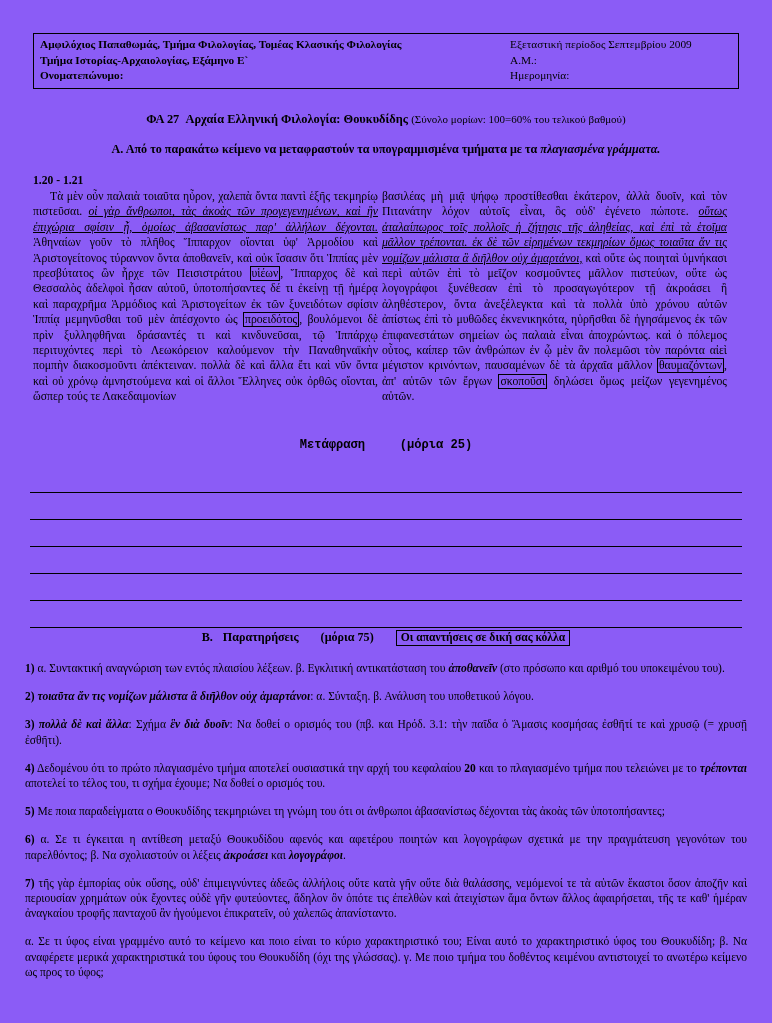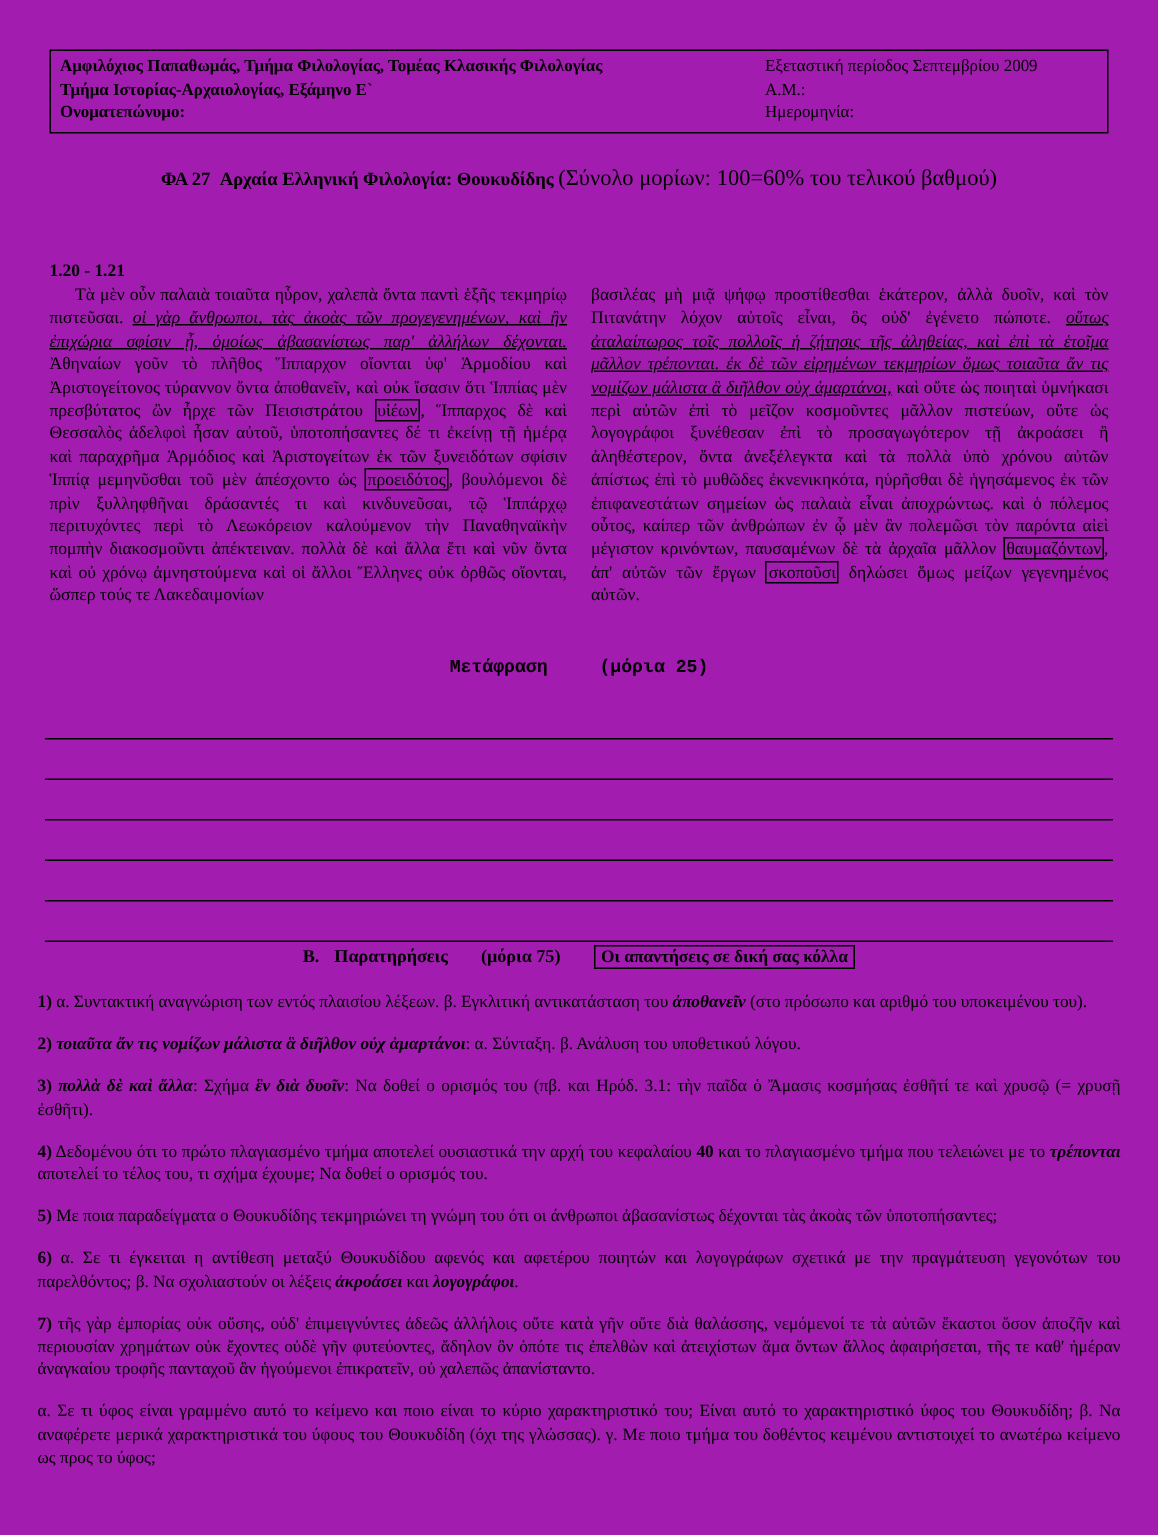--- a/index.html
+++ b/index.html
@@ -15,21 +15,21 @@
     overflow: hidden;
     position: relative;
   }
 
   .page {
     position: relative;
     width: 772px;
     height: 1023px;
     box-sizing: border-box;
     padding: 0;
-    background: #a21caf;
+    background: #8b5cf6;
   }
 
   
   .header-box {
     position: absolute;
     left: 33px;
     top: 33px;
     width: 706px;
     border: 1px solid #000;
     box-sizing: border-box;
@@ -50,21 +50,21 @@
   
   .exam-title {
     position: absolute;
     left: 0; right: 0;
     top: 112px;
     text-align: center;
     font-size: 12.4px;
     line-height: 15px;
   }
   .exam-title .b { font-weight: bold; text-align: center; }
-  .exam-title .sm { font-size: 15px; }
+  .exam-title .sm { font-size: 11px; }
 
   .section-a-instr {
     position: absolute;
     left: 0; right: 0;
     top: 142px;
     text-align: center;
     font-size: 12.1px;
     font-weight: bold;
     line-height: 15px;
   }
@@ -80,21 +80,21 @@
   }
 
   
   .greek-cols {
     position: absolute;
     left: 33px;
     top: 189px;
     width: 706px;
     display: flex;
     flex-direction: row;
-    gap: 16px;
+    gap: 4px;
   }
   .gcol {
     width: 345px;
     font-family: "Liberation Serif", "DejaVu Serif", serif;
     font-size: 11.7px;
     line-height: 15.4px;
     text-align: justify;
     text-justify: inter-word;
     hyphens: none;
   }
@@ -187,20 +187,23 @@
       <div class="hdr-line regular">Ημερομηνία:</div>
     </div>
   </div>
 
   <div class="exam-title">
     <span class="b">ΦΑ 27</span>&nbsp;
     <span class="b">Αρχαία Ελληνική Φιλολογία: Θουκυδίδης</span>
     <span class="sm">(Σύνολο μορίων: 100=60% του τελικού βαθμού)</span>
   </div>
 
+  <div class="section-a-instr">
+    <span>Α. Από το παρακάτω κείμενο να μεταφραστούν τα υπογραμμισμένα τμήματα με τα </span><span class="it">πλαγιασμένα γράμματα.</span>
+  </div>
 
   <div class="chapter-ref">1.20 - 1.21</div>
 
   <div class="greek-cols">
     <div class="gcol" id="gcol-left">
         <p class="indent" id="gleft"><span>Τὰ μὲν οὖν παλαιὰ τοιαῦτα ηὗρον, χαλεπὰ ὄντα παντὶ ἑξῆς τεκμηρίῳ πιστεῦσαι. </span><span class="ul">οἱ γὰρ ἄνθρωποι, τὰς ἀκοὰς τῶν προγεγενημένων, καὶ ἢν ἐπιχώρια σφίσιν ᾖ, ὁμοίως ἀβασανίστως παρ' ἀλλήλων δέχονται.</span><span> Ἀθηναίων γοῦν τὸ πλῆθος Ἵππαρχον οἴονται ὑφ' Ἁρμοδίου καὶ Ἀριστογείτονος τύραννον ὄντα ἀποθανεῖν, καὶ οὐκ ἴσασιν ὅτι Ἱππίας μὲν πρεσβύτατος ὢν ἦρχε τῶν Πεισιστράτου </span><span class="bx">υἱέων</span><span>, Ἵππαρχος δὲ καὶ Θεσσαλὸς ἀδελφοὶ ἦσαν αὐτοῦ, ὑποτοπήσαντες δέ τι ἐκείνῃ τῇ ἡμέρᾳ καὶ παραχρῆμα Ἁρμόδιος καὶ Ἀριστογείτων ἐκ τῶν ξυνειδότων σφίσιν Ἱππίᾳ μεμηνῦσθαι τοῦ μὲν ἀπέσχοντο ὡς </span><span class="bx">προειδότος</span><span>, βουλόμενοι δὲ πρὶν ξυλληφθῆναι δράσαντές τι καὶ κινδυνεῦσαι, τῷ Ἱππάρχῳ περιτυχόντες περὶ τὸ Λεωκόρειον καλούμενον τὴν Παναθηναϊκὴν πομπὴν διακοσμοῦντι ἀπέκτειναν. πολλὰ δὲ καὶ ἄλλα ἔτι καὶ νῦν ὄντα καὶ οὐ χρόνῳ ἀμνηστούμενα καὶ οἱ ἄλλοι Ἕλληνες οὐκ ὀρθῶς οἴονται, ὥσπερ τούς τε Λακεδαιμονίων </span></p>
       </div>
     <div class="gcol" id="gcol-right">
         <p id="gright"><span>βασιλέας μὴ μιᾷ ψήφῳ προστίθεσθαι ἑκάτερον, ἀλλὰ δυοῖν, καὶ τὸν Πιτανάτην λόχον αὐτοῖς εἶναι, ὃς οὐδ' ἐγένετο πώποτε. </span><span class="ul">οὕτως ἀταλαίπωρος τοῖς πολλοῖς ἡ ζήτησις τῆς ἀληθείας, καὶ ἐπὶ τὰ ἑτοῖμα μᾶλλον τρέπονται. ἐκ δὲ τῶν εἰρημένων τεκμηρίων ὅμως τοιαῦτα ἄν τις νομίζων μάλιστα ἃ διῆλθον οὐχ ἁμαρτάνοι,</span><span> καὶ οὔτε ὡς ποιηταὶ ὑμνήκασι περὶ αὐτῶν ἐπὶ τὸ μεῖζον κοσμοῦντες μᾶλλον πιστεύων, οὔτε ὡς λογογράφοι ξυνέθεσαν ἐπὶ τὸ προσαγωγότερον τῇ ἀκροάσει ἢ ἀληθέστερον, ὄντα ἀνεξέλεγκτα καὶ τὰ πολλὰ ὑπὸ χρόνου αὐτῶν ἀπίστως ἐπὶ τὸ μυθῶδες ἐκνενικηκότα, ηὑρῆσθαι δὲ ἡγησάμενος ἐκ τῶν ἐπιφανεστάτων σημείων ὡς παλαιὰ εἶναι ἀποχρώντως. καὶ ὁ πόλεμος οὗτος, καίπερ τῶν ἀνθρώπων ἐν ᾧ μὲν ἂν πολεμῶσι τὸν παρόντα αἰεὶ μέγιστον κρινόντων, παυσαμένων δὲ τὰ ἀρχαῖα μᾶλλον </span><span class="bx">θαυμαζόντων</span><span>, ἀπ' αὐτῶν τῶν ἔργων </span><span class="bx">σκοποῦσι</span><span> δηλώσει ὅμως μείζων γεγενημένος αὐτῶν.</span></p>
       </div>
@@ -222,20 +225,20 @@
     </div>
 
   <div class="section-b">
     <span>Β.</span><span class="sp-a"></span><span>Παρατηρήσεις</span><span class="sp-b"></span><span>(μόρια 75)</span><span class="answer-note">Οι απαντήσεις σε δική σας κόλλα</span>
   </div>
 
   <div class="questions" id="questions">
       <div class="q"><span class="num">1)</span><span> α. Συντακτική αναγνώριση των εντός πλαισίου λέξεων. β. Εγκλιτική αντικατάσταση του </span><span class="bi">ἀποθανεῖν</span><span> (στο πρόσωπο και αριθμό του υποκειμένου του).</span></div>
       <div class="q"><span class="num">2)</span><span class="bi"> τοιαῦτα ἄν τις νομίζων μάλιστα ἃ διῆλθον οὐχ ἁμαρτάνοι</span><span>: α. Σύνταξη. β. Ανάλυση του υποθετικού λόγου.</span></div>
       <div class="q"><span class="num">3)</span><span class="bi"> πολλὰ δὲ καὶ ἄλλα</span><span>: Σχήμα </span><span class="bi">ἓν διὰ δυοῖν</span><span>: Να δοθεί ο ορισμός του (πβ. και Ηρόδ. 3.1: </span><span class="it">τὴν παῖδα ὁ Ἄμασις κοσμήσας ἐσθῆτί τε καὶ χρυσῷ</span><span> (= </span><span class="it">χρυσῇ ἐσθῆτι</span><span>).</span></div>
-      <div class="q"><span class="num">4)</span><span> Δεδομένου ότι το πρώτο πλαγιασμένο τμήμα αποτελεί ουσιαστικά την αρχή του κεφαλαίου </span><span style="font-weight: bold;">40</span><span> και το πλαγιασμένο τμήμα που τελειώνει με το </span><span class="bi">τρέπονται</span><span> αποτελεί το τέλος του, τι σχήμα έχουμε; Να δοθεί ο ορισμός του.</span></div>
+      <div class="q"><span class="num">4)</span><span> Δεδομένου ότι το πρώτο πλαγιασμένο τμήμα αποτελεί ουσιαστικά την αρχή του κεφαλαίου </span><span style="font-weight: bold;">20</span><span> και το πλαγιασμένο τμήμα που τελειώνει με το </span><span class="bi">τρέπονται</span><span> αποτελεί το τέλος του, τι σχήμα έχουμε; Να δοθεί ο ορισμός του.</span></div>
       <div class="q"><span class="num">5)</span><span> Με ποια παραδείγματα ο Θουκυδίδης τεκμηριώνει τη γνώμη του ότι οι άνθρωποι </span><span class="it">ἀβασανίστως</span><span> δέχονται </span><span class="it">τὰς ἀκοὰς τῶν ὑποτοπήσαντες;</span></div>
       <div class="q"><span class="num">6)</span><span> α. Σε τι έγκειται η αντίθεση μεταξύ Θουκυδίδου αφενός και αφετέρου ποιητών και λογογράφων σχετικά με την πραγμάτευση γεγονότων του παρελθόντος; β. Να σχολιαστούν οι λέξεις </span><span class="bi">ἀκροάσει</span><span> και </span><span class="bi">λογογράφοι</span><span>.</span></div>
       <div class="q"><span class="num">7)</span><span class="it"> τῆς γὰρ ἐμπορίας οὐκ οὔσης, οὐδ' ἐπιμειγνύντες ἀδεῶς ἀλλήλοις οὔτε κατὰ γῆν οὔτε διὰ θαλάσσης, νεμόμενοί τε τὰ αὑτῶν ἕκαστοι ὅσον ἀποζῆν καὶ περιουσίαν χρημάτων οὐκ ἔχοντες οὐδὲ γῆν φυτεύοντες, ἄδηλον ὂν ὁπότε τις ἐπελθὼν καὶ  ἀτειχίστων ἅμα ὄντων ἄλλος ἀφαιρήσεται, τῆς τε καθ' ἡμέραν ἀναγκαίου τροφῆς πανταχοῦ ἂν ἡγούμενοι ἐπικρατεῖν, οὐ χαλεπῶς ἀπανίσταντο.</span></div>
       <div class="q"><span> α. Σε τι ύφος είναι γραμμένο αυτό το κείμενο και ποιο είναι το κύριο χαρακτηριστικό του; Είναι αυτό το χαρακτηριστικό ύφος του Θουκυδίδη; β. Να αναφέρετε μερικά χαρακτηριστικά του ύφους του Θουκυδίδη (όχι της γλώσσας). γ. Με ποιο τμήμα του δοθέντος κειμένου αντιστοιχεί το ανωτέρω κείμενο ως προς το ύφος;</span></div>
     </div>
 
 </div>
 
 </body></html>

